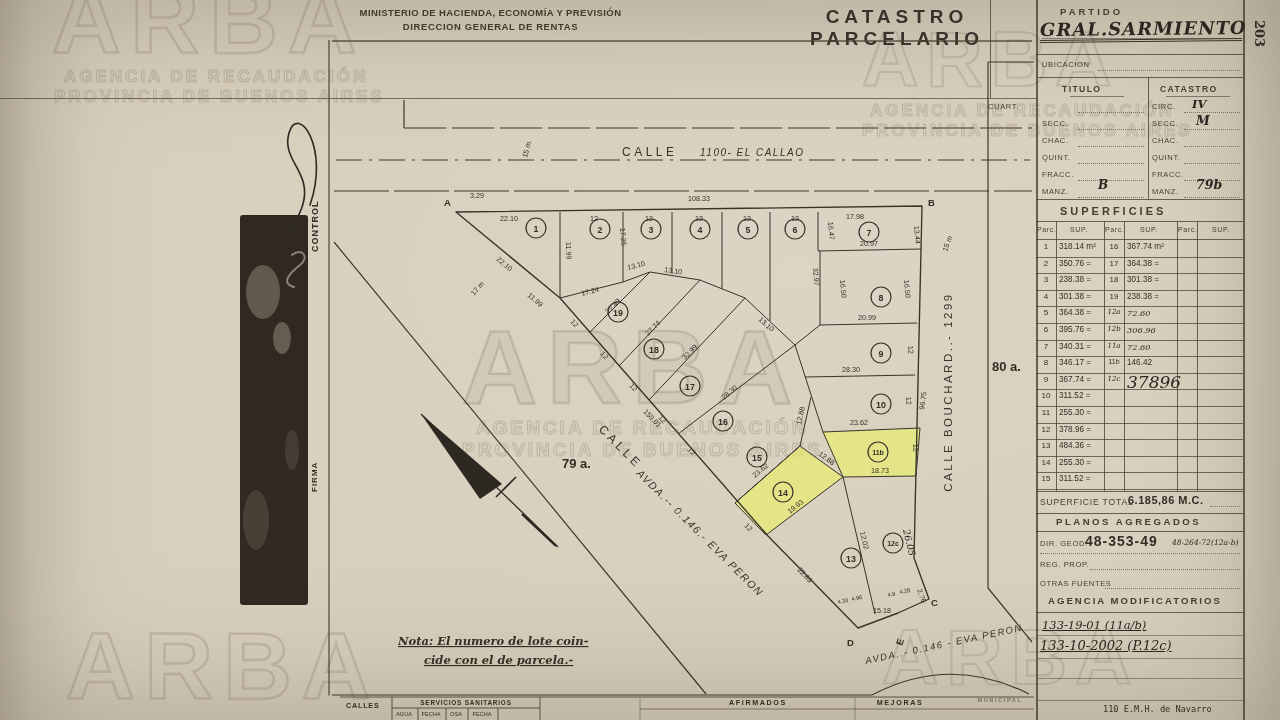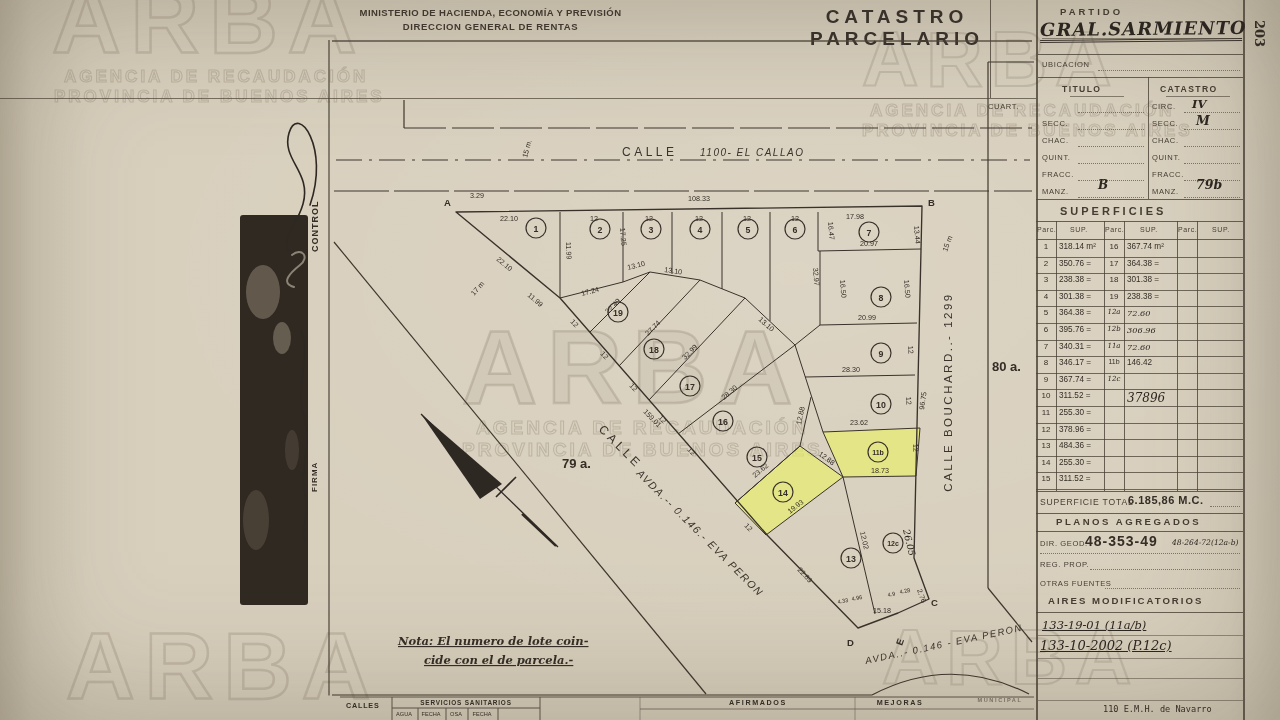--- a/index.html
+++ b/index.html
@@ -28,21 +28,21 @@
   
   .lab{position:absolute;z-index:3;font-size:7.6px;font-weight:400;letter-spacing:.6px;color:#453d32;}
   .labc{position:absolute;z-index:3;font-size:8.6px;font-weight:700;letter-spacing:1.4px;color:#453d32;text-align:left;}
   .hw{font-family:"DejaVu Serif",serif;font-style:italic;color:#2c2620;}
   .srow{position:absolute;z-index:3;left:1036px;width:207px;height:16.6px;border-bottom:1px solid rgba(74,65,54,.75);}
   .half{position:absolute;top:0;height:100%;}
   .h1{left:0;width:68px;} .h2{left:68px;width:73px;}
   .pc{position:absolute;left:0;width:20px;text-align:center;font-size:8px;top:2px;}
   .sv{position:absolute;left:23px;font-size:8.2px;top:2px;white-space:nowrap;}
   .struck{text-decoration:line-through;text-decoration-thickness:1.2px;}
-  .big12c{font-size:12px;top:-1px;margin-top:19px;}
+  .big12c{font-size:17px;top:-1px;}
   svg text{font-family:"Liberation Sans",sans-serif;fill:#352e26;}
   text.d{font-size:7.2px;}
   text.dh{font-family:"DejaVu Serif",serif;font-style:italic;font-size:9.5px;fill:#2c2620;}
   text.crn{font-size:9.5px;font-weight:700;}
   text.lotn{font-size:8.8px;font-weight:700;}
   text.lotn2{font-size:7px;font-weight:700;}
   text.st{font-size:12px;letter-spacing:3.5px;fill:#3a332b;}
   text.st2{font-size:10px;font-style:italic;letter-spacing:1.5px;fill:#3a332b;}
   text.stv{font-size:11.5px;letter-spacing:2.5px;fill:#3a332b;}
   text.area{font-size:13px;font-weight:700;}
@@ -287,21 +287,21 @@
   <div class="labc z3" style="left:1056px;top:516px;width:170px;font-size:9.6px;letter-spacing:2.5px;">PLANOS AGREGADOS</div>
   <div class="hl z3" style="left:1036px;top:531px;width:207px;"></div>
   <div class="lab" style="left:1040px;top:539px;">DIR. GEOD.</div>
   <div class="z3" style="left:1085px;top:533px;position:absolute;font-size:14px;font-weight:700;letter-spacing:1px;">48-353-49</div>
   <div class="z3 hw" style="left:1172px;top:538px;position:absolute;font-size:7.6px;">48-264-72(12a-b)</div>
   <div class="dotl" style="left:1040px;top:553px;width:200px;"></div>
   <div class="lab" style="left:1040px;top:560px;">REG. PROP.</div>
   <div class="dotl" style="left:1090px;top:569px;width:150px;"></div>
   <div class="lab" style="left:1040px;top:579px;">OTRAS FUENTES</div>
   <div class="dotl" style="left:1105px;top:588px;width:135px;"></div>
-  <div class="labc z3" style="left:1048px;top:595px;width:186px;font-size:9.6px;letter-spacing:2px;">AIRES MODIFICATORIOS</div>
+  <div class="labc z3" style="left:1048px;top:595px;width:186px;font-size:9.6px;letter-spacing:2px;">AGENCIA MODIFICATORIOS</div>
   <div class="hl z3" style="left:1036px;top:612px;width:207px;"></div>
   <div class="z3 hw" style="left:1042px;top:618px;position:absolute;font-size:11.5px;text-decoration:underline;">133-19-01 (11a/b)</div>
   <div class="hl z3" style="left:1038px;top:635px;width:205px;opacity:.5;"></div>
   <div class="z3 hw" style="left:1040px;top:638px;position:absolute;font-size:13px;text-decoration:underline;">133-10-2002 (P.12c)</div>
   <div class="hl z3" style="left:1038px;top:658px;width:205px;opacity:.5;"></div>
   <div class="hl z3" style="left:1038px;top:678px;width:205px;opacity:.5;"></div>
   <div class="hl z3" style="left:1038px;top:700px;width:205px;opacity:.5;"></div>
   <div class="z3" style="left:1103px;top:704px;position:absolute;font-family:'DejaVu Sans Mono',monospace;font-size:8.6px;">110 E.M.H. de Navarro</div>
 
   <svg class="z2" style="position:absolute;left:228px;top:40px;" width="810" height="680" viewBox="228 40 810 680">

